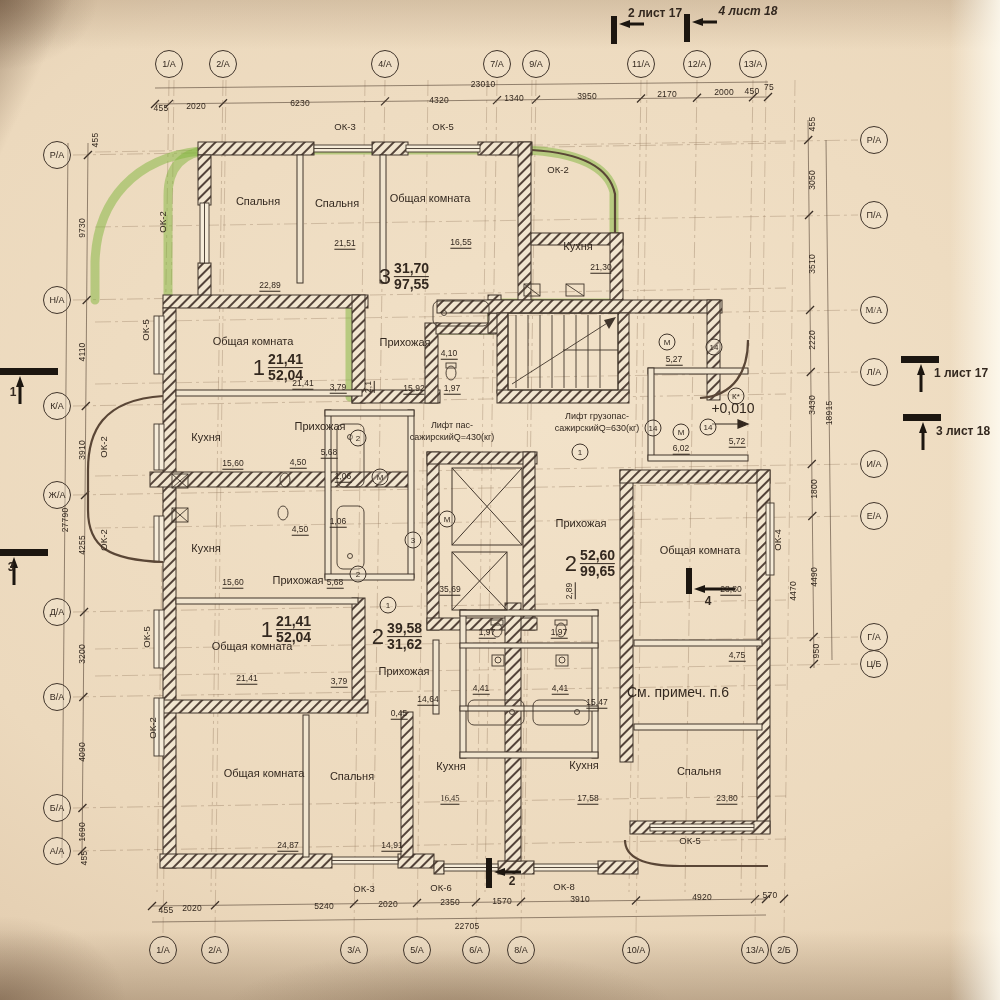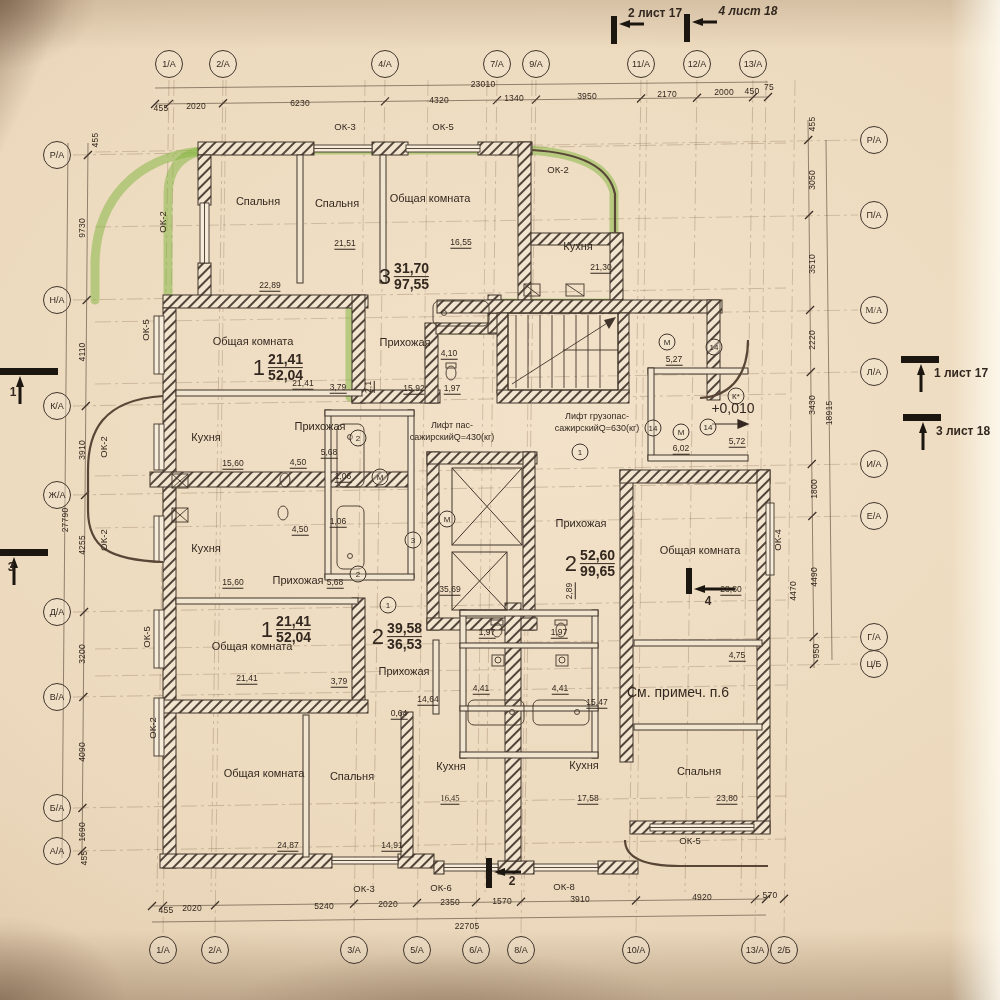--- a/index.html
+++ b/index.html
@@ -448,21 +448,21 @@
       <div class="lbl area" style="left: 674px; top: 360px;">5,27</div>
       <div class="lbl area" style="left: 681px; top: 449px;">6,02</div>
       <div class="lbl area" style="left: 737px; top: 442px;">5,72</div>
       <div class="lbl area" style="left: 450px; top: 590px;">35,69</div>
       <div class="lbl area rot" style="left: 570px; top: 591px;">2,89</div>
       <div class="lbl area" style="left: 731px; top: 590px;">28,80</div>
       <div class="lbl area" style="left: 737px; top: 656px;">4,75</div>
       <div class="lbl area" style="left: 247px; top: 679px;">21,41</div>
       <div class="lbl area" style="left: 339px; top: 682px;">3,79</div>
       <div class="lbl area" style="left: 428px; top: 700px;">14,64</div>
-      <div class="lbl area" style="left: 399px; top: 714px;">0,64</div>
+      <div class="lbl area" style="left: 399px; top: 714px;">0,45</div>
       <div class="lbl area" style="left: 487px; top: 633px;">1,97</div>
       <div class="lbl area" style="left: 559px; top: 633px;">1,97</div>
       <div class="lbl area" style="left: 481px; top: 689px;">4,41</div>
       <div class="lbl area" style="left: 560px; top: 689px;">4,41</div>
       <div class="lbl area" style="left: 597px; top: 703px;">15,47</div>
       <div class="lbl area" style="left: 288px; top: 846px;">24,87</div>
       <div class="lbl area" style="left: 392px; top: 846px;">14,91</div>
       <div class="lbl area" style="left: 450px; top: 799px; font-family: Liberation Serif, serif;">16,45</div>
       <div class="lbl area" style="left: 588px; top: 799px;">17,58</div>
       <div class="lbl area" style="left: 727px; top: 799px;">23,80</div>
@@ -521,21 +521,21 @@
         <span class="d">1</span>
         <span class="fr">
           <span class="n">21,41</span>
           <span>52,04</span>
         </span>
       </div>
       <div class="lbl apt" style="left: 397px; top: 637px;">
         <span class="d">2</span>
         <span class="fr">
           <span class="n">39,58</span>
-          <span>36,53</span>
+          <span>31,62</span>
         </span>
       </div>
       <div class="lbl apt" style="left: 590px; top: 564px;">
         <span class="d">2</span>
         <span class="fr">
           <span class="n">52,60</span>
           <span>99,65</span>
         </span>
       </div>
       <div class="lbl elev" style="left: 452px; top: 432px;">

